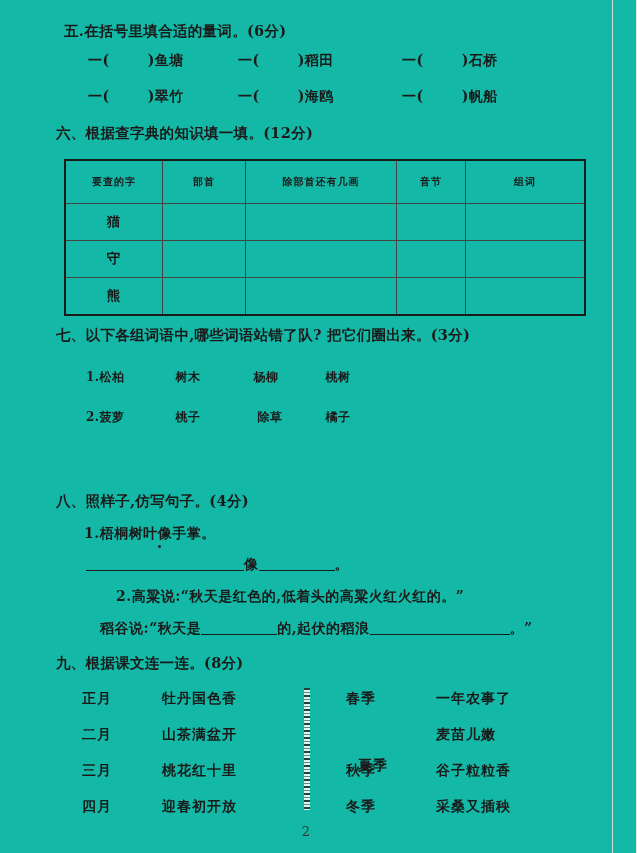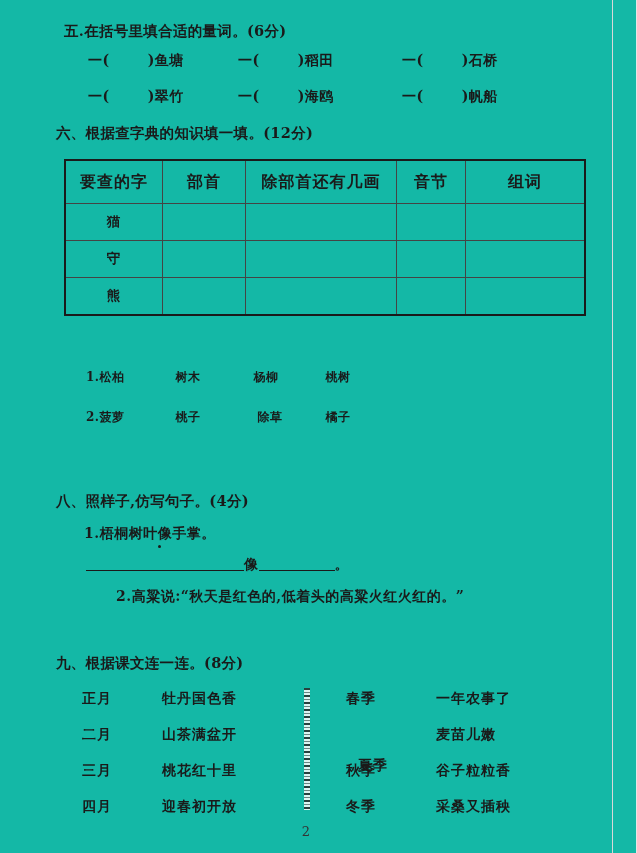--- a/index.html
+++ b/index.html
@@ -94,21 +94,21 @@
     height: 36px;
     text-align: center;
     vertical-align: middle;
     font-size: 13.5px;
     font-weight: 600;
     letter-spacing: 1px;
     padding: 0;
   }
   .dict-table thead td {
     height: 42px;
-    font-size: 16px;
+    font-size: 10px;
   }
   .col-a { width: 96px; }
   .col-b { width: 82px; }
   .col-c { width: 150px; }
   .col-d { width: 68px; }
   .col-e { width: 118px; }
 
   
   .wg-line {
     position: absolute;
@@ -240,20 +240,21 @@
         <tr>
           <td>熊</td>
           <td></td>
           <td></td>
           <td></td>
           <td></td>
         </tr>
       </tbody>
     </table>
 
+    <div class="sec-head" style="left:56px; top:326px;">七、以下各组词语中,哪些词语站错了队? 把它们圈出来。(3分)</div>
 
     <div class="wg-line" style="left:86px; top:369px;">
       <span>1.</span><span class="wg-word" style="width:76px">松柏</span><span class="wg-word" style="width:78px">树木</span><span class="wg-word" style="width:72px">杨柳</span><span class="wg-word">桃树</span>
     </div>
 
     <div class="wg-line" style="left:86px; top:409px;">
       <span>2.</span><span class="wg-word" style="width:76px">菠萝</span><span class="wg-word" style="width:82px">桃子</span><span class="wg-word" style="width:68px">除草</span><span class="wg-word">橘子</span>
     </div>
 
 
@@ -265,20 +266,23 @@
     <div class="dotmark" style="left:158px; top:545px;"></div>
 
     <div class="row" style="left:86px; top:556px;">
       <span class="blank blank-xl"></span><span>像</span><span class="blank blank-md"></span><span>。</span>
     </div>
 
     <div class="row" style="left:84px; top:588px;margin-left:32px;">
       <span>2.</span><span>高粱说:“秋天是红色的,低着头的高粱火红火红的。”</span>
     </div>
 
+    <div class="row" style="left:100px; top:620px;">
+      <span>稻谷说:“秋天是</span><span class="blank blank-md"></span><span>的,起伏的稻浪</span><span class="blank blank-lg"></span><span>。”</span>
+    </div>
 
     <div class="sec-head" style="left:56px; top:654px;">九、根据课文连一连。(8分)</div>
 
     <div class="match-divider"></div>
 
     <div class="match-col" style="left:82px; top:690px;">正月</div>
     <div class="match-col" style="left:82px; top:726px;">二月</div>
     <div class="match-col" style="left:82px; top:762px;">三月</div>
     <div class="match-col" style="left:82px; top:798px;">四月</div>
 

